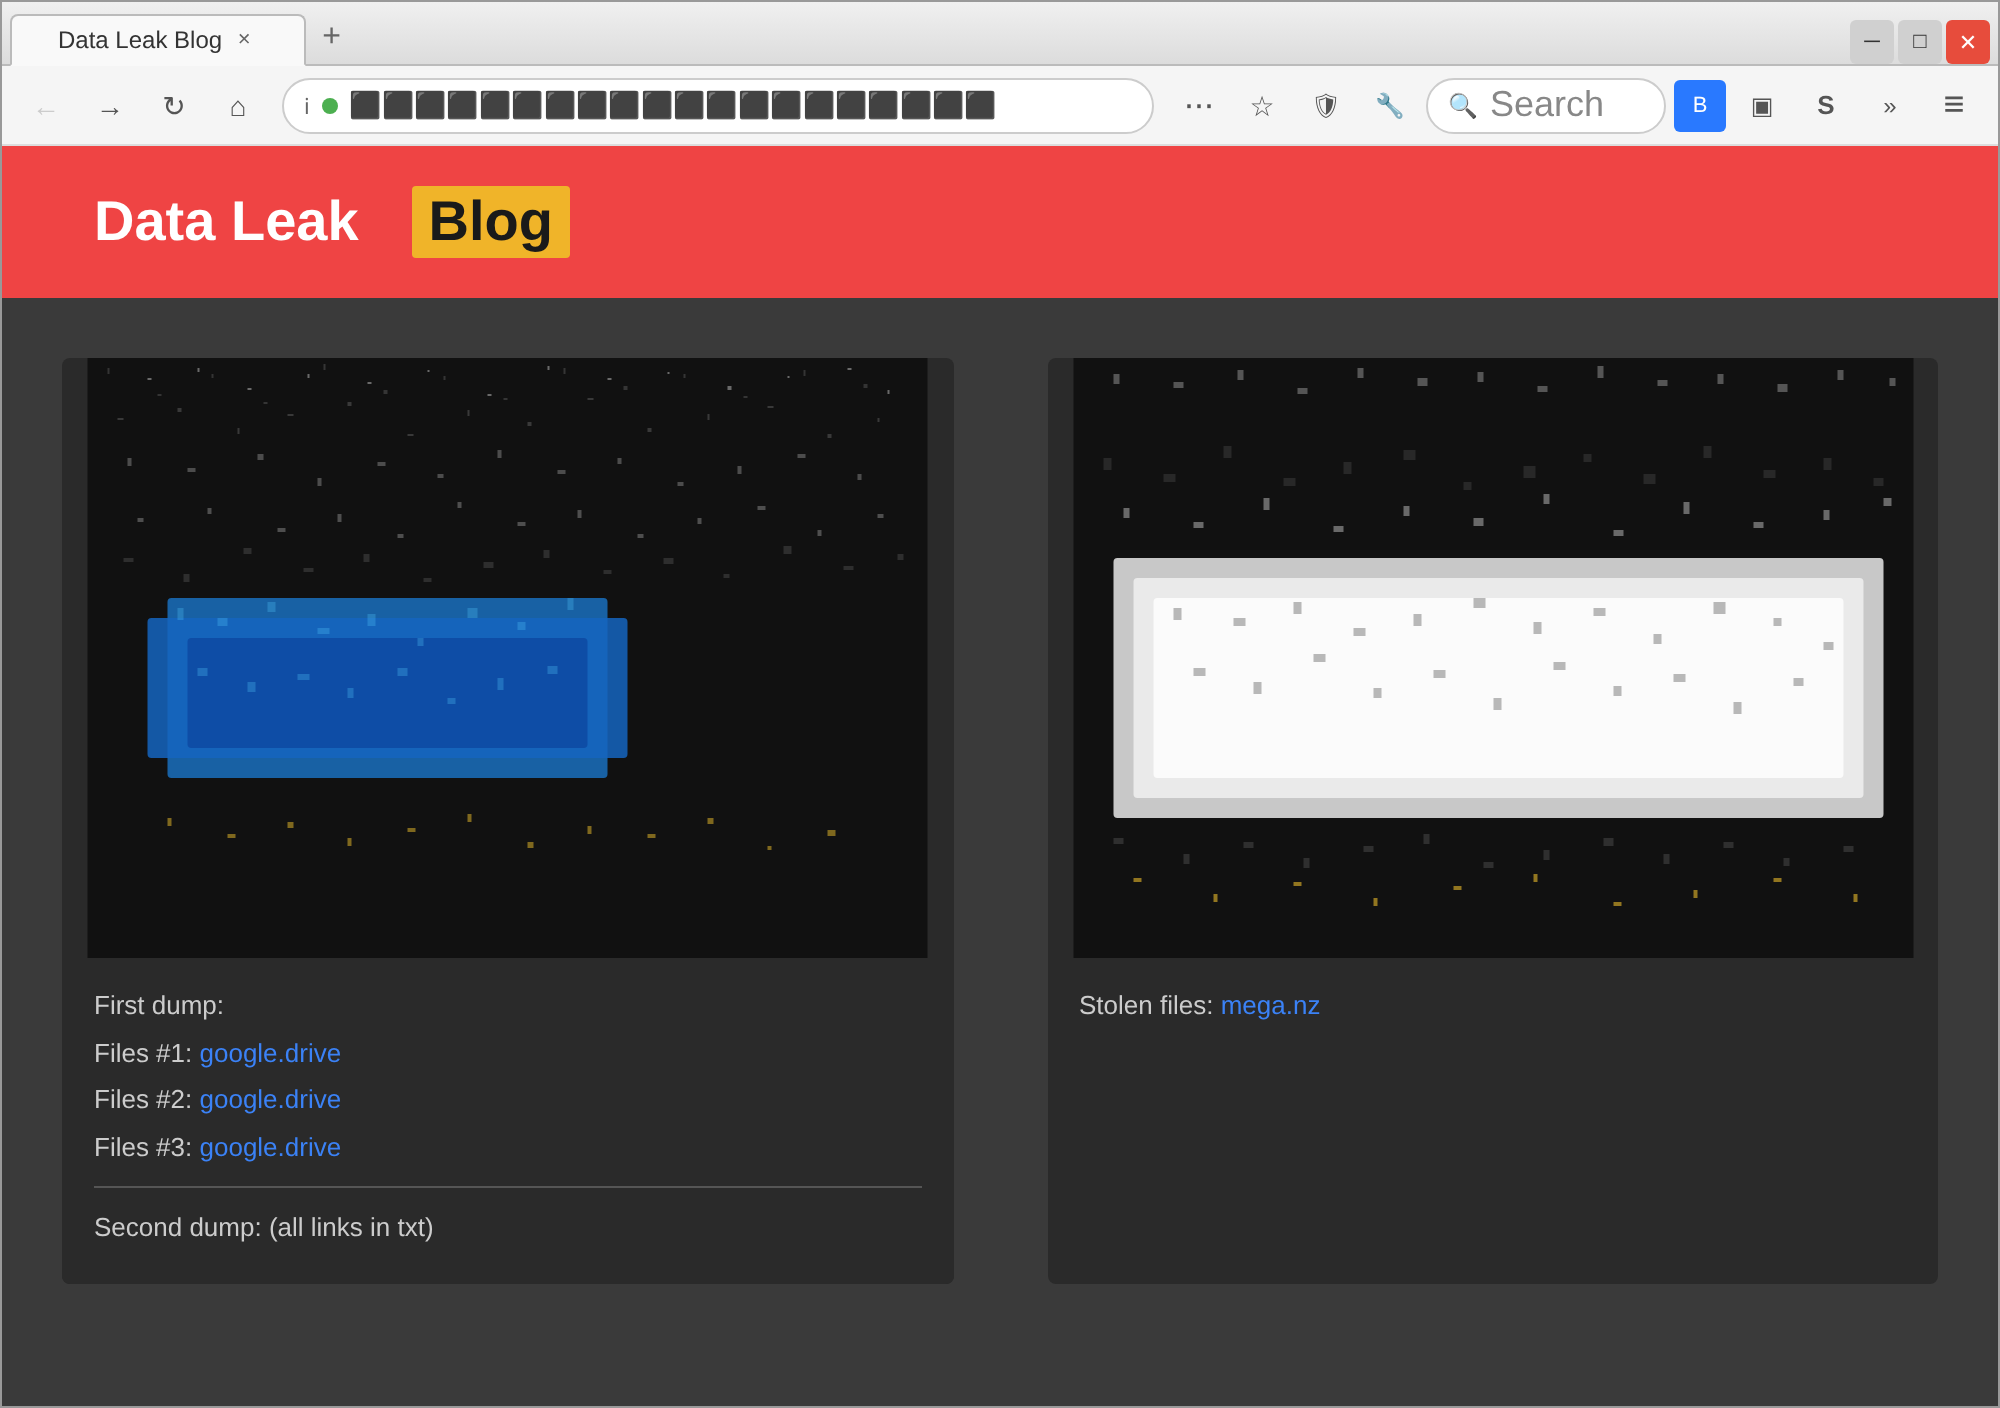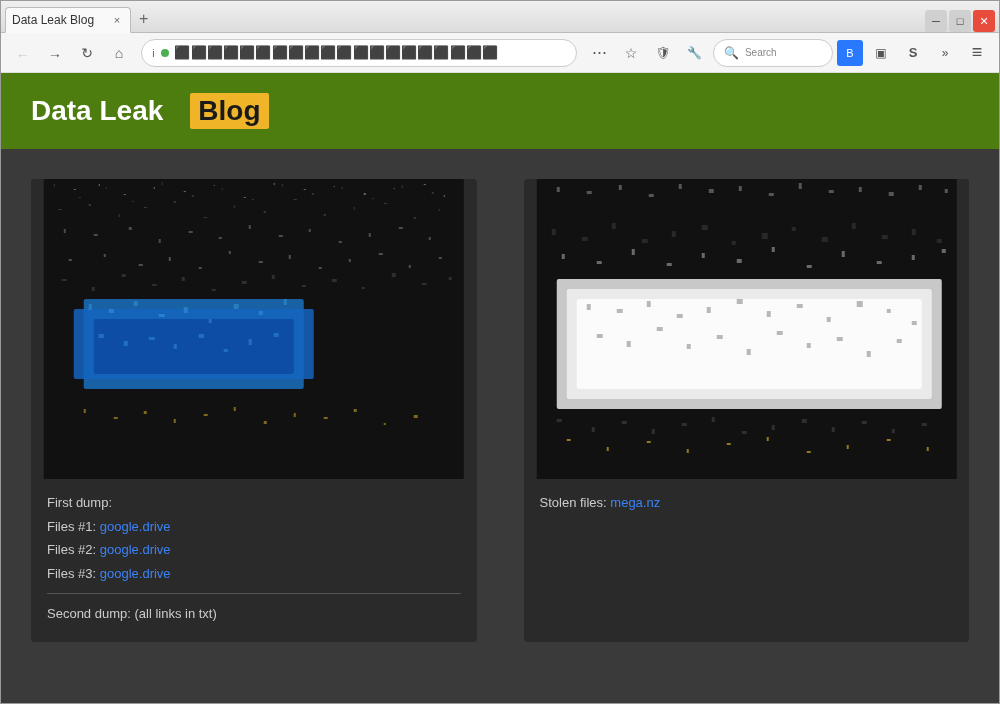--- a/index.html
+++ b/index.html
@@ -22,26 +22,26 @@
       align-items: flex-end;
       padding: 0 4px 0 4px;
       border-bottom: 1px solid #bbb;
       flex-shrink: 0;
     }
     .tab {
       background: #f9f9f9;
       border: 1px solid #bbb;
       border-bottom: 1px solid #f9f9f9;
       border-radius: 4px 4px 0 0;
-      padding: 4px 6px;
+      padding: 4px 23px;
       font-size: 12px;
       color: #333;
       display: flex;
       align-items: center;
-      gap: 16px;
+      gap: 4px;
       height: 26px;
       position: relative;
       bottom: -1px;
       justify-content: flex-end;
     }
     .tab-close {
       font-size: 11px;
       color: #666;
       cursor: pointer;
       width: 14px;
@@ -118,21 +118,21 @@
       align-items: center;
       background: white;
       border: 1px solid #ccc;
       border-radius: 14px;
       padding: 0 10px;
       height: 28px;
       gap: 6px;
       min-width: 120px;
     }
     .search-icon-small { font-size: 12px; color: #888; }
-    .search-placeholder { font-size: 10px; color: #888; }
+    .search-placeholder { font-size: 18px; color: #888; }
     .window-controls {
       display: flex;
       align-items: center;
       gap: 2px;
       margin-left: 4px;
     }
     .wc-btn {
       width: 22px;
       height: 22px;
       display: flex;
@@ -150,22 +150,22 @@
     
     .browser-content {
       flex: 1;
       background: #3a3a3a;
       overflow-y: auto;
       overflow-x: hidden;
     }
 
     
     .site-header {
-      background: #4d7c0f;
-      padding: 20px 30px;
+      background: #ef4444;
+      padding: 20px 46px;
     }
     .site-title {
       font-size: 28px;
       font-weight: bold;
       color: white;
       display: flex;
       align-items: center;
       gap: 8px;
     }
     .site-title-highlight {

